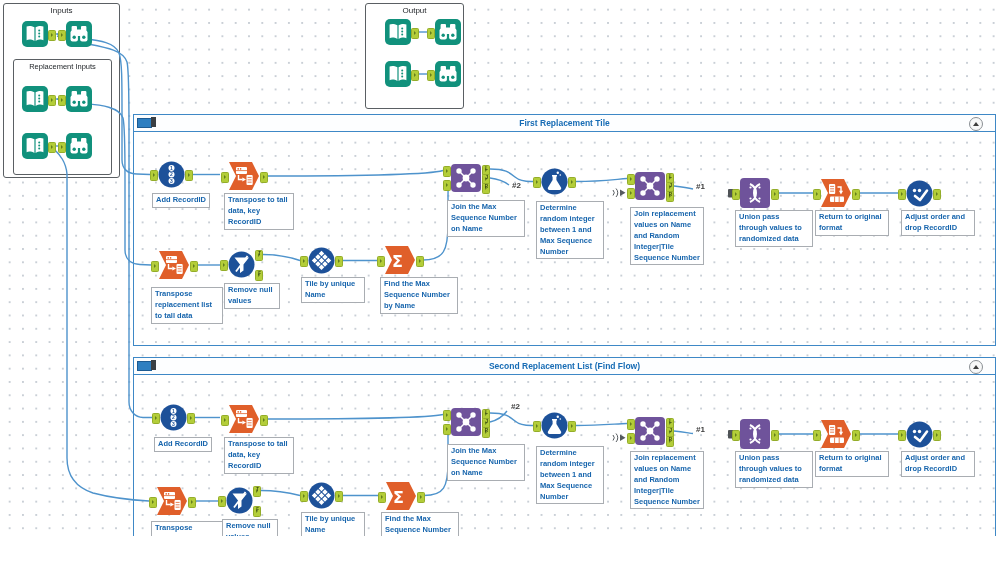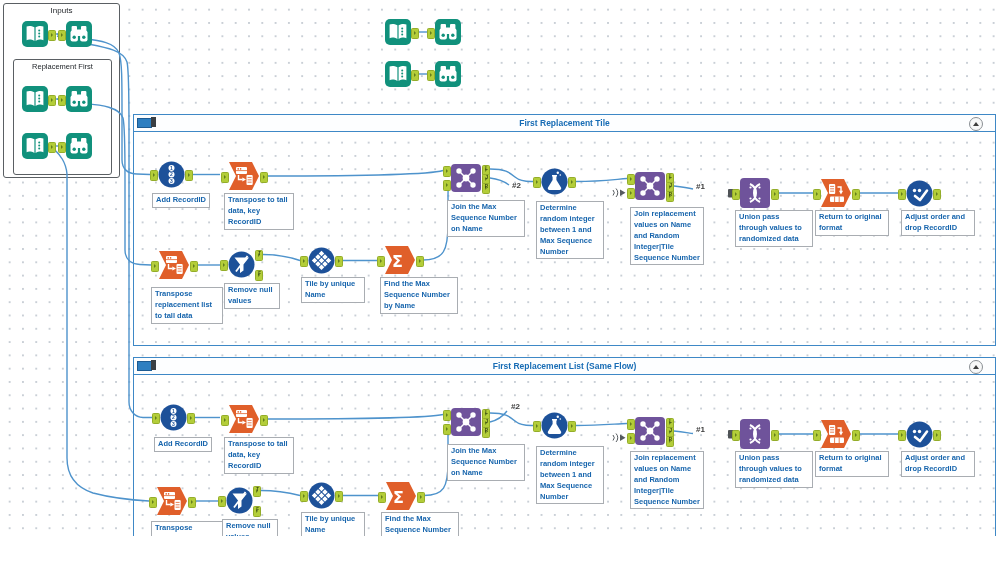--- a/index.html
+++ b/index.html
@@ -143,35 +143,38 @@
       <circle cx="13.5" cy="10.5" r="1.7" fill="#fff"></circle>
       <path d="M9,16 L14,20 L21,10.5" fill="none" stroke="#fff" stroke-width="2.6" stroke-linecap="round" stroke-linejoin="round"></path>
     </symbol>
   </defs>
 </svg>
 
 <div class="gbox" style="left:3px;top:3px;width:115px;height:173px">
   <div class="gtitle">Inputs</div>
 </div>
 <div class="gbox" style="left:13px;top:59px;width:97px;height:114px">
-  <div class="gtitle" style="font-size:7.5px">Replacement First</div>
+  <div class="gtitle" style="font-size:7.5px">Replacement Inputs</div>
+</div>
+<div class="gbox" style="left:365px;top:3px;width:97px;height:104px">
+  <div class="gtitle">Output</div>
 </div>
 
 <div class="fc" style="left:133px;top:114px;width:861px;height:230px">
   <div class="fc-head">
     <div class="fc-title">First Replacement Tile</div>
   </div>
 </div>
 <div class="hbar" style="left:137px;top:118px"></div>
 <div class="hbox" style="left:151px;top:117px"></div>
 <div class="collapse" style="left:969px;top:117px"></div>
 
 <div class="fc" style="left:133px;top:357px;width:861px;height:222px">
   <div class="fc-head">
-    <div class="fc-title">First Replacement List (Same Flow)</div>
+    <div class="fc-title">Second Replacement List (Find Flow)</div>
   </div>
 </div>
 <div class="hbar" style="left:137px;top:361px"></div>
 <div class="hbox" style="left:151px;top:360px"></div>
 <div class="collapse" style="left:969px;top:360px"></div>
 
 <svg id="wires">
   <path class="w" d="M52,34 H60"></path>
   <path class="w" d="M52,99 H60"></path>
   <path class="w" d="M52,146 H60"></path>

